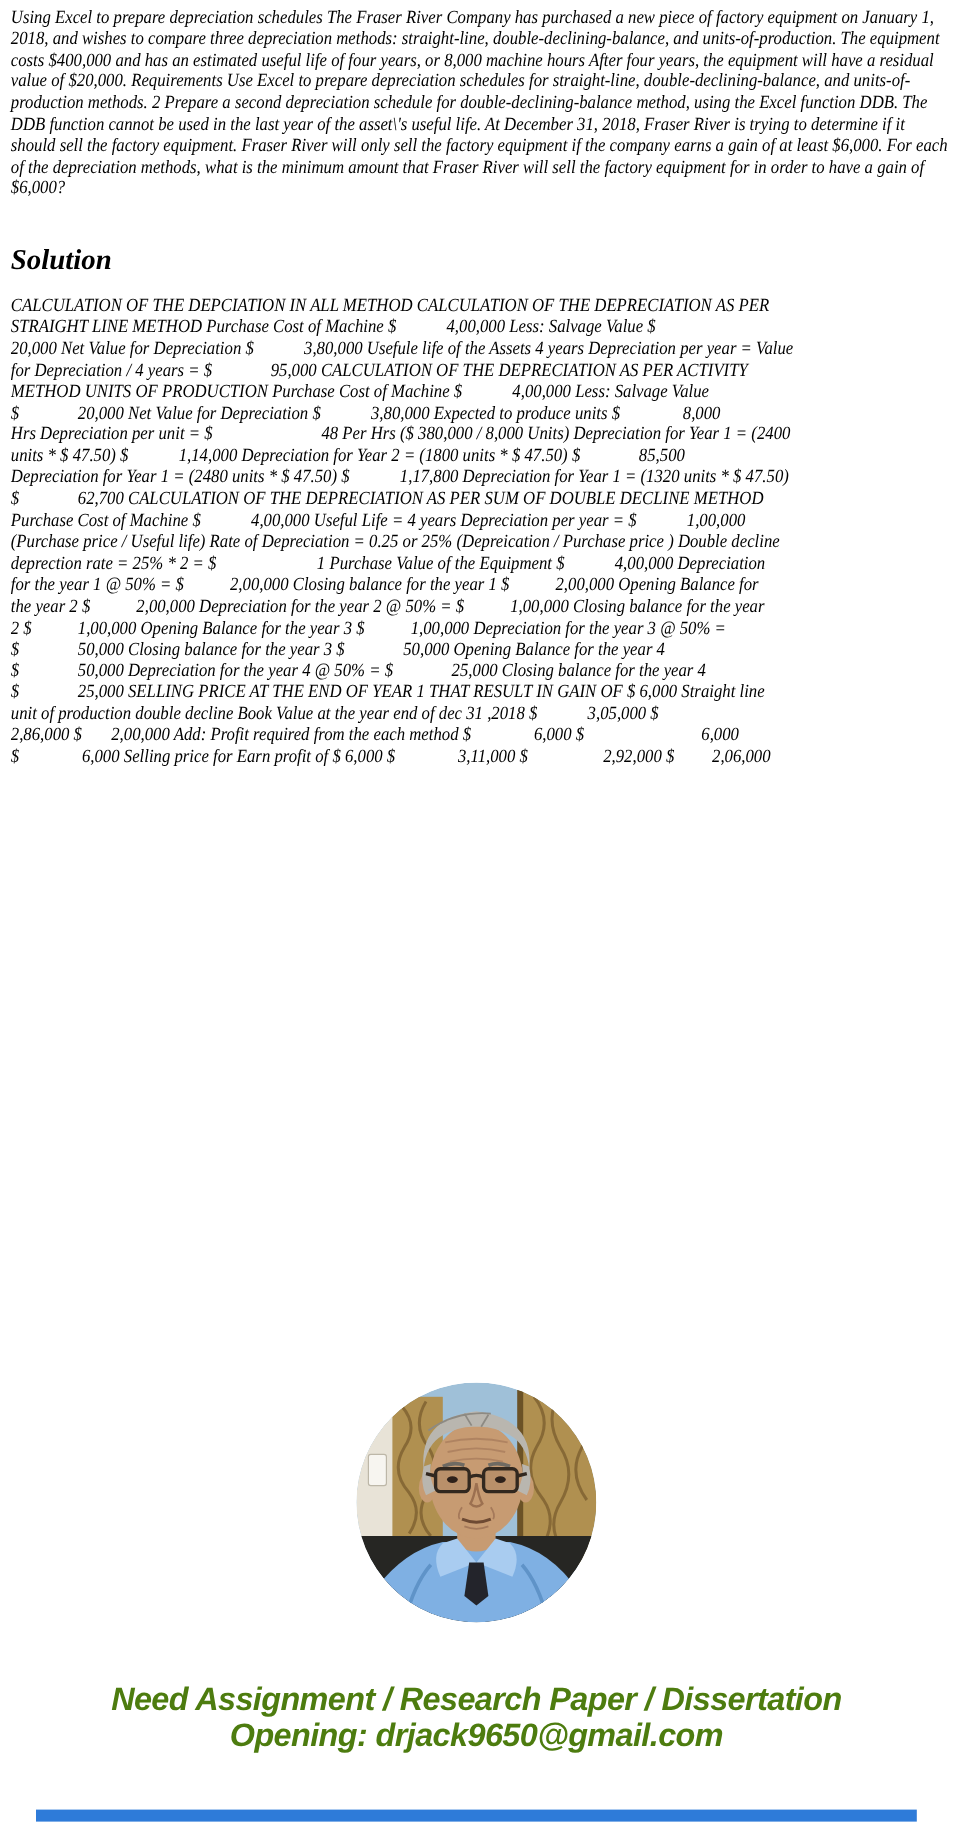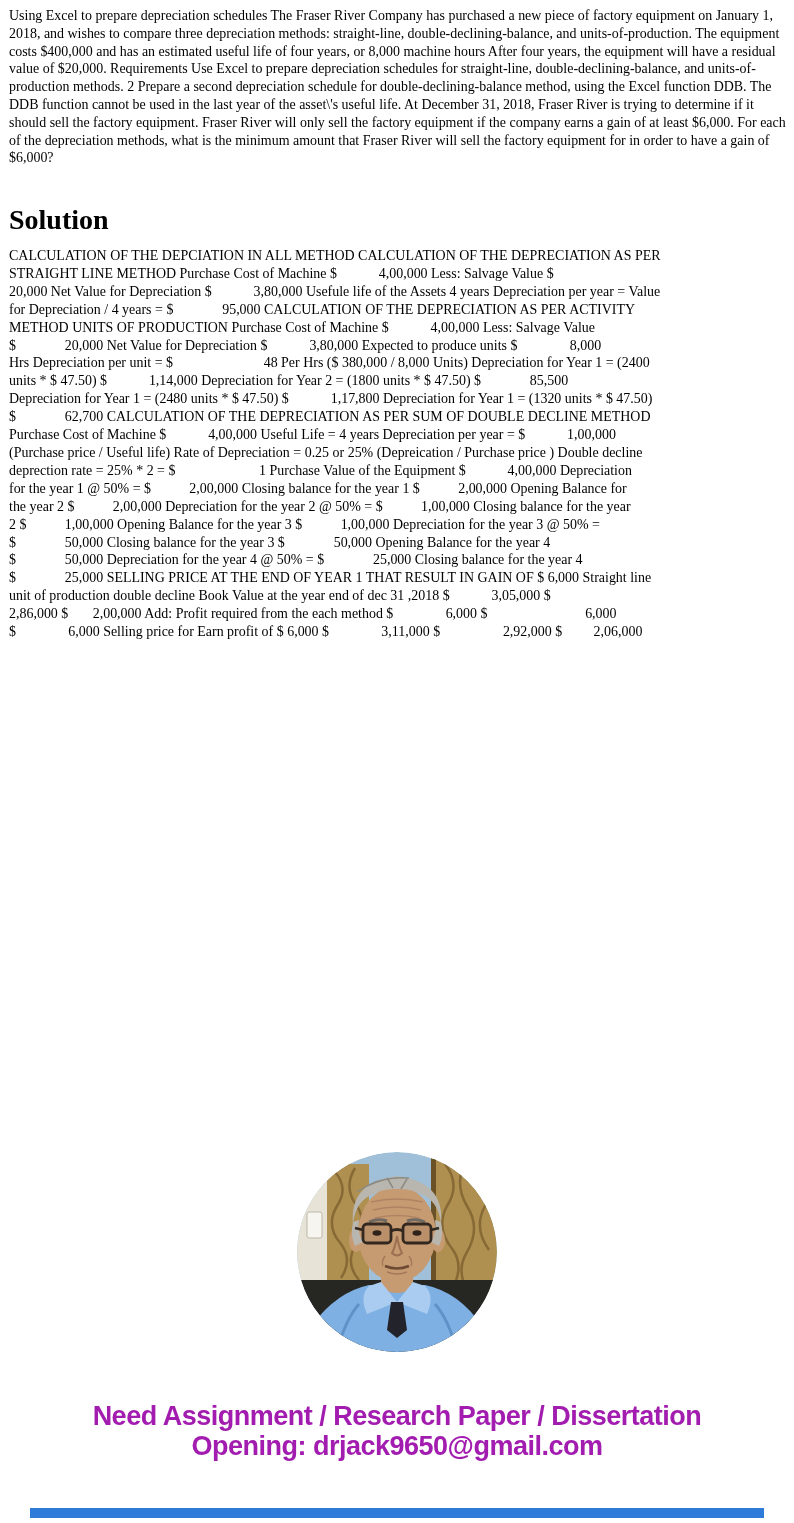--- a/index.html
+++ b/index.html
@@ -1,42 +1,42 @@
 <!DOCTYPE html>
 <html style="--av-sky: #9fc0d8; --av-wall: #e8e3d7; --av-wood: #b09050; --av-wood-dark: #7d6030; --av-dark-band: #262623; --av-skin: #c79b72; --av-skin-shadow: #a5795a; --av-hair: #b9b6af; --av-hair-dark: #8d8a83; --av-glasses: #32281f; --av-shirt: #7fb0e3; --av-collar: #a9ccf0; --av-tie: #23242b; --accent: #2e7bd9;"><head>
 <meta charset="utf-8">
 <style>
   html,body{margin:0;padding:0;background:#ffffff;}
   .page{
     position:relative;width:794px;height:1523px;background:#fff;
-    overflow:hidden;font-family:"Liberation Serif",serif;color:#000;
+    overflow:hidden;font-family:"Liberation Serif",serif;color:#000;font-style:italic;
   }
   .question{
     position:absolute;top:6px;left:9px;width:872px;margin:0;
     font-size:15.5px;line-height:17.8px;
     transform:scaleX(0.90);transform-origin:left top;
   }
   .solution-heading{
     position:absolute;top:204px;left:9px;margin:0;
-    font-size:28px;font-weight:700;text-align:center;
+    font-size:24px;font-weight:700;text-align:center;
   }
   .solution-text{
     position:absolute;top:246px;left:9px;width:880px;height:402px;
     font-size:15.5px;line-height:17.9px;white-space:pre;overflow:hidden;
     transform:scaleX(0.90);transform-origin:left top;
   }
   .avatar{
     position:absolute;top:1152px;left:297px;width:200px;height:200px;
     border-radius:50%;overflow:hidden;
   }
   .avatar svg{display:block;}
   .footer{
     position:absolute;top:1401px;left:0;width:794px;text-align:center;
     font-family:"Liberation Sans",sans-serif;font-weight:700;
-    font-size:27px;line-height:30px;letter-spacing:-0.5px;color:#a21caf;
+    font-size:27px;line-height:30px;letter-spacing:-0.5px;color:#4d7c0f;
   }
   .footer div{margin:0;}
   .progress-bar{
     position:absolute;top:1508px;left:30px;width:734px;height:10px;
     background:var(--accent,#2e7bd9);
   }
 </style>
 </head>
 <body>
 

